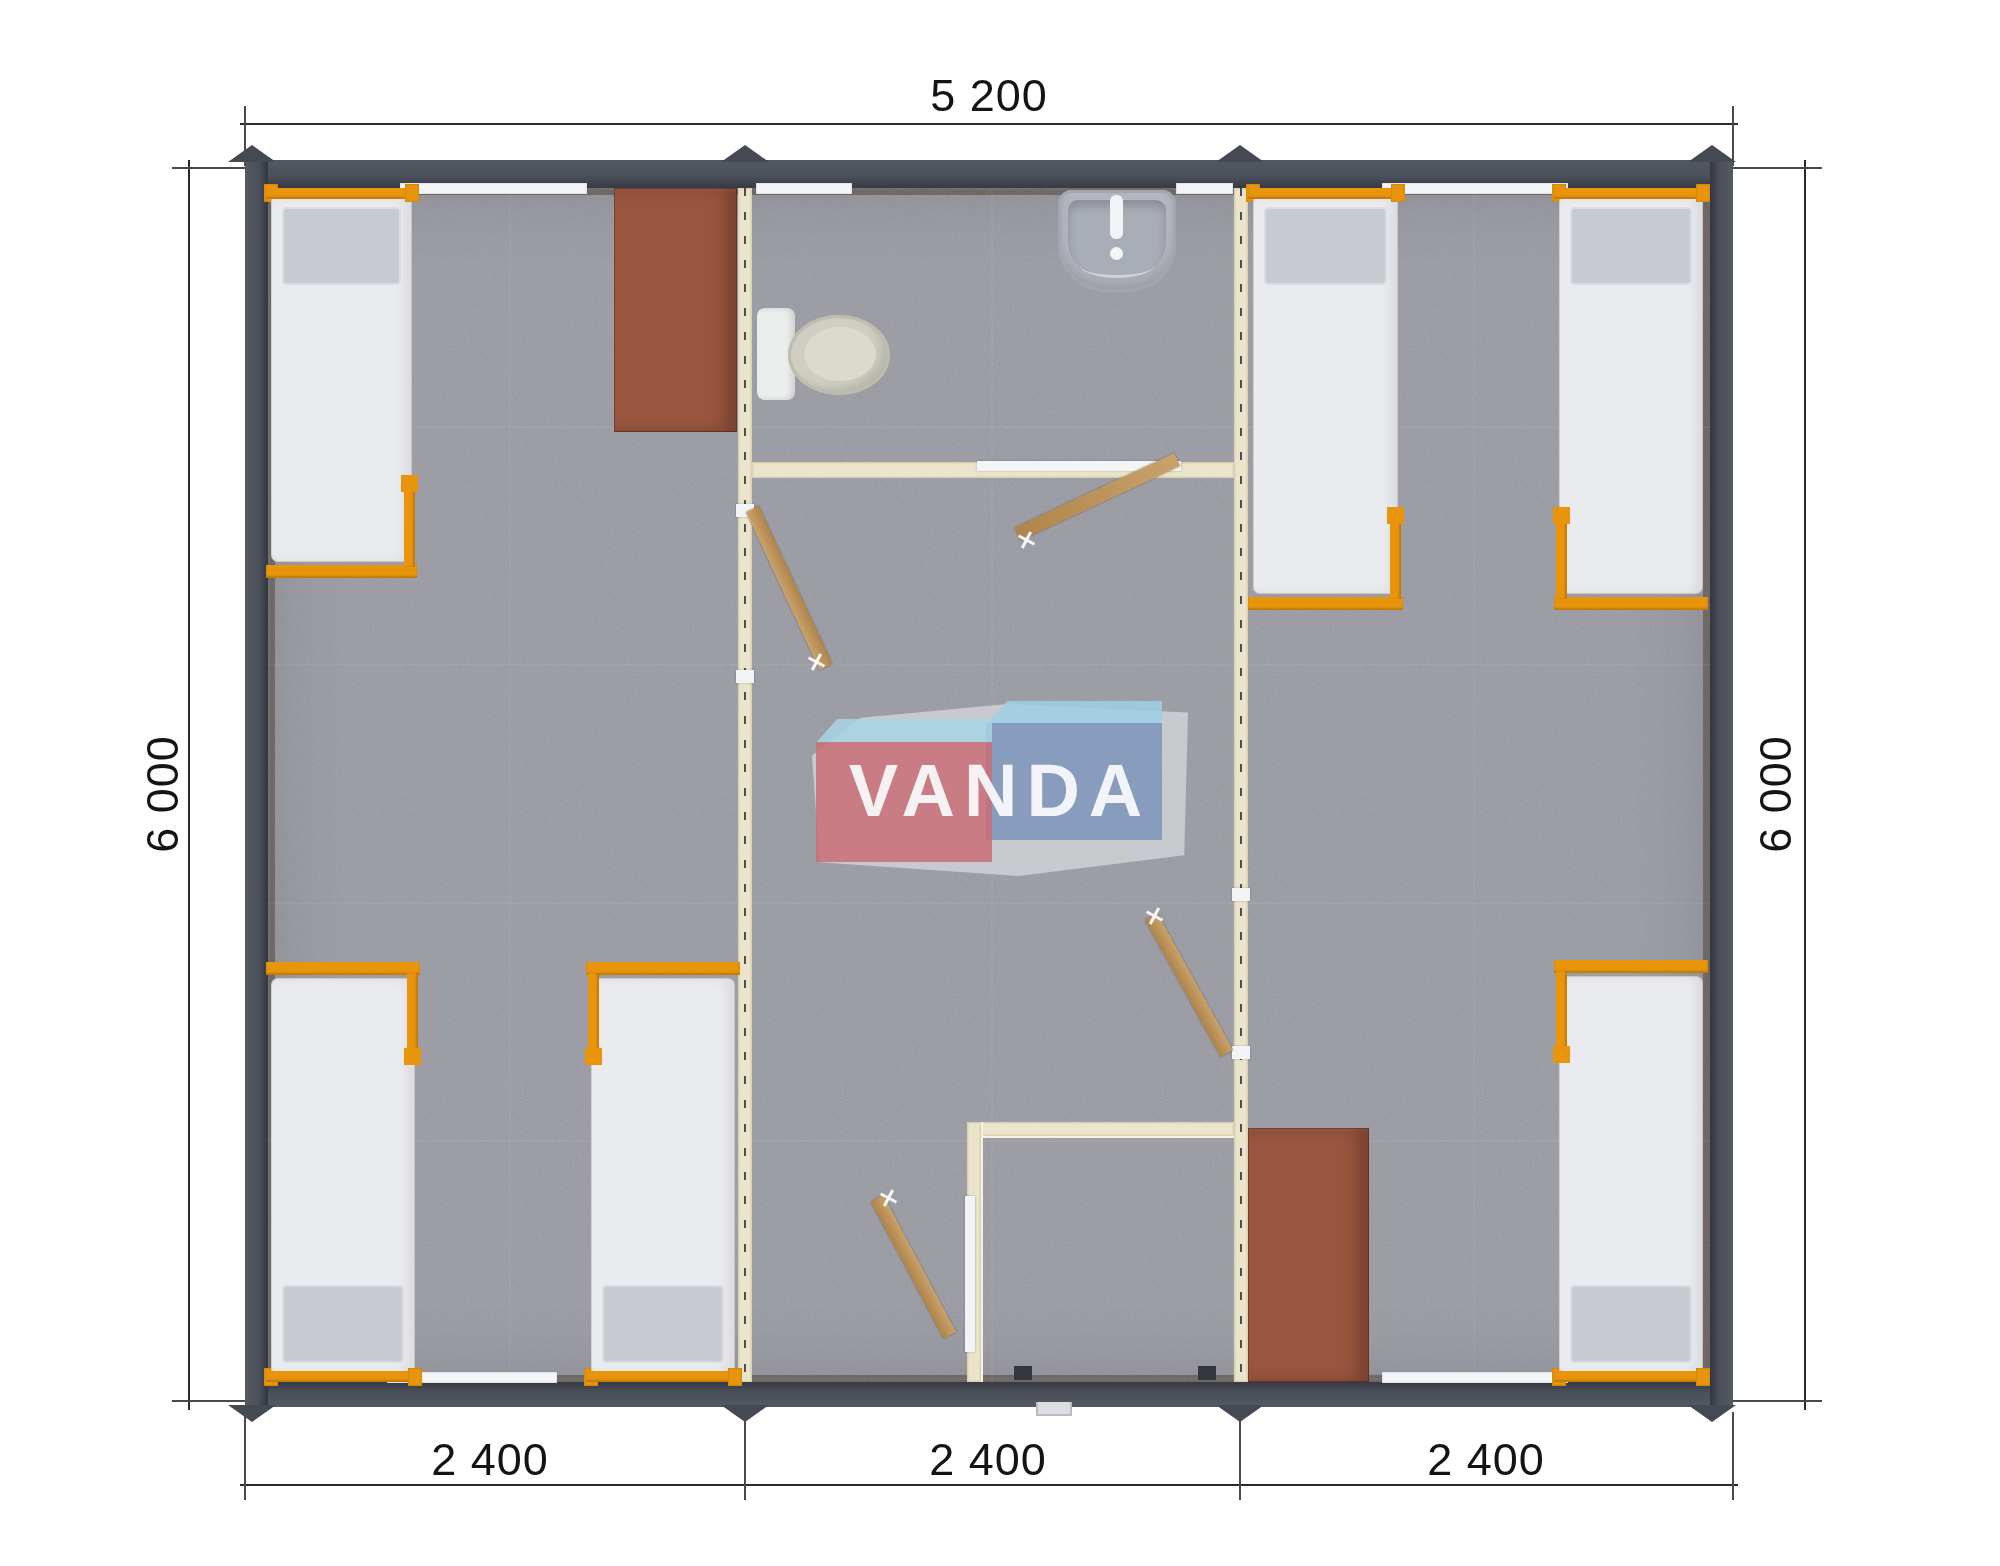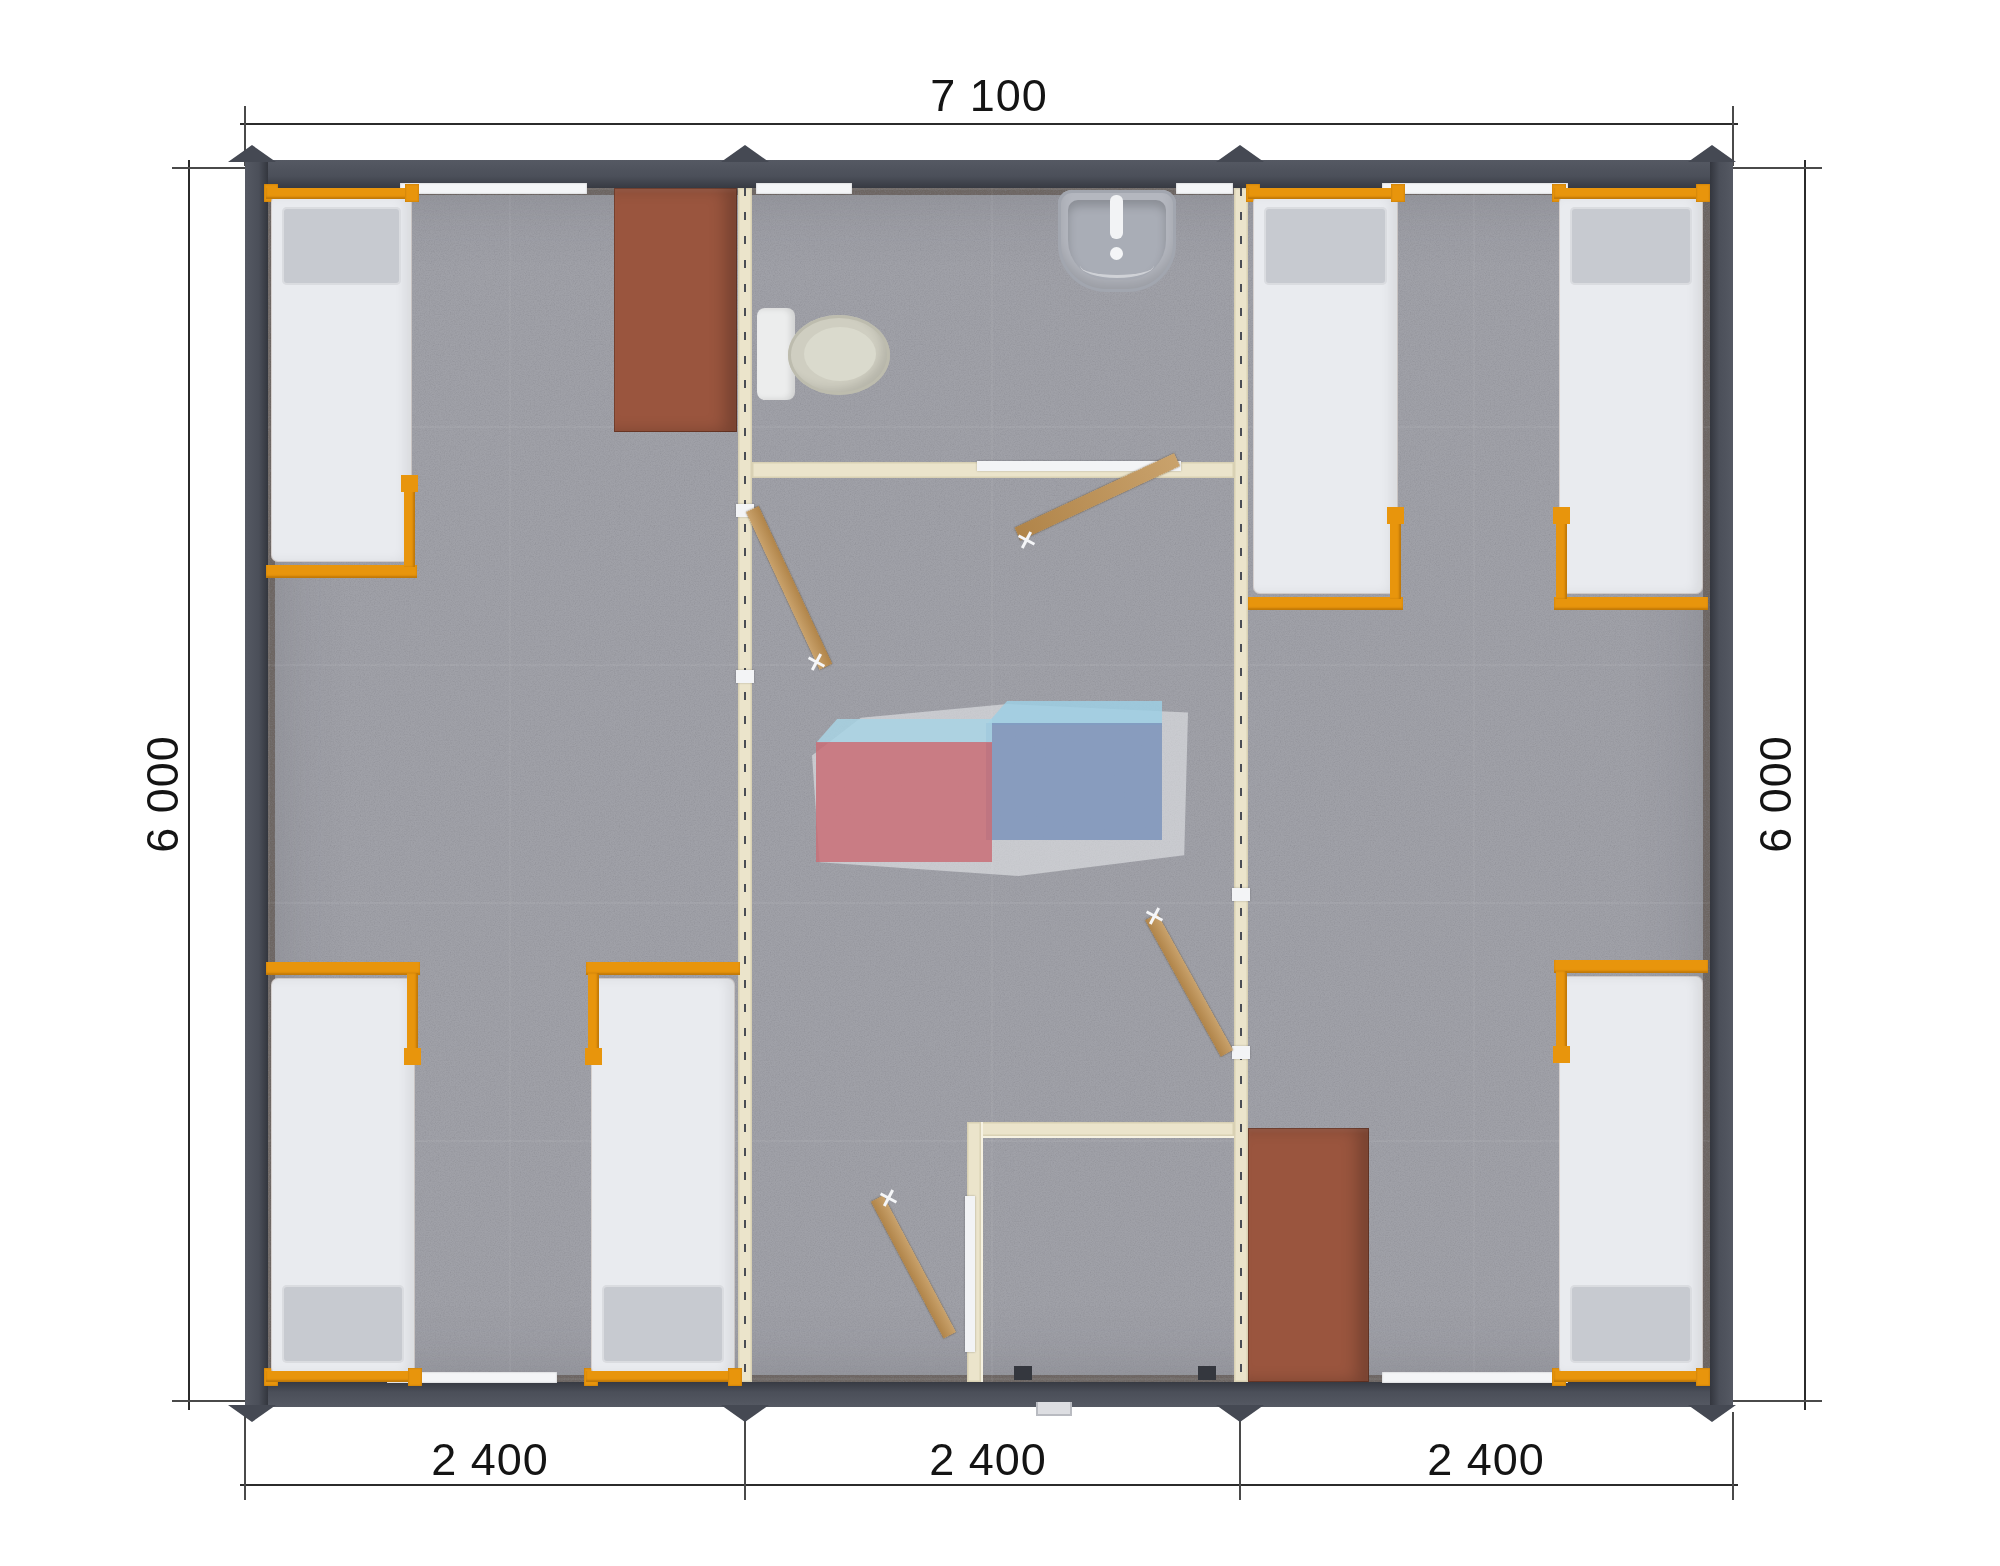--- a/index.html
+++ b/index.html
@@ -112,21 +112,21 @@
   .logo .top-face.pink{left:6px;top:21px;width:176px;background:rgba(168,212,228,.85);z-index:3;}
   .logo .word{position:absolute;left:0;right:0;top:50px;z-index:4;text-align:center;
       font-size:74px;font-weight:800;letter-spacing:9px;color:rgba(250,251,253,.93);
       font-family:"Liberation Sans",sans-serif;}
 </style>
 </head>
 <body>
 
 <div class="plan">
 
-  <div class="dim-label" style="left:889px;top:70px;width:200px;">7 100</div>
+  <div class="dim-label" style="left:889px;top:70px;width:200px;">5 200</div>
   <div class="dim-line" style="left:240px;top:123px;width:1498px;height:2px;"></div>
   <div class="ext-line" style="left:244px;top:106px;width:2px;height:60px;"></div>
   <div class="ext-line" style="left:1732px;top:106px;width:2px;height:60px;"></div>
 
   <div class="dim-label vert" style="left:63px;top:768px;width:200px;">6 000</div>
   <div class="dim-line" style="left:188px;top:160px;width:2px;height:1250px;"></div>
   <div class="ext-line" style="left:172px;top:167px;width:76px;height:2px;"></div>
   <div class="ext-line" style="left:172px;top:1400px;width:76px;height:2px;"></div>
 
   <div class="dim-label vert" style="left:1676px;top:768px;width:200px;">6 000</div>
@@ -264,15 +264,16 @@
 
   <div class="door-leaf" style="left:956px;top:1332px;height:155px;transform:rotate(152deg);"></div>
   <div class="door-handle" style="left:878px;top:1188px;"></div>
 
   <div class="logo">
     <div class="backdrop"></div>
     <div class="top-face blue"></div>
     <div class="box blue"></div>
     <div class="top-face pink"></div>
     <div class="box pink"></div>
+    <div class="word">VANDA</div>
   </div>
 
 </div>
 
 </body></html>

